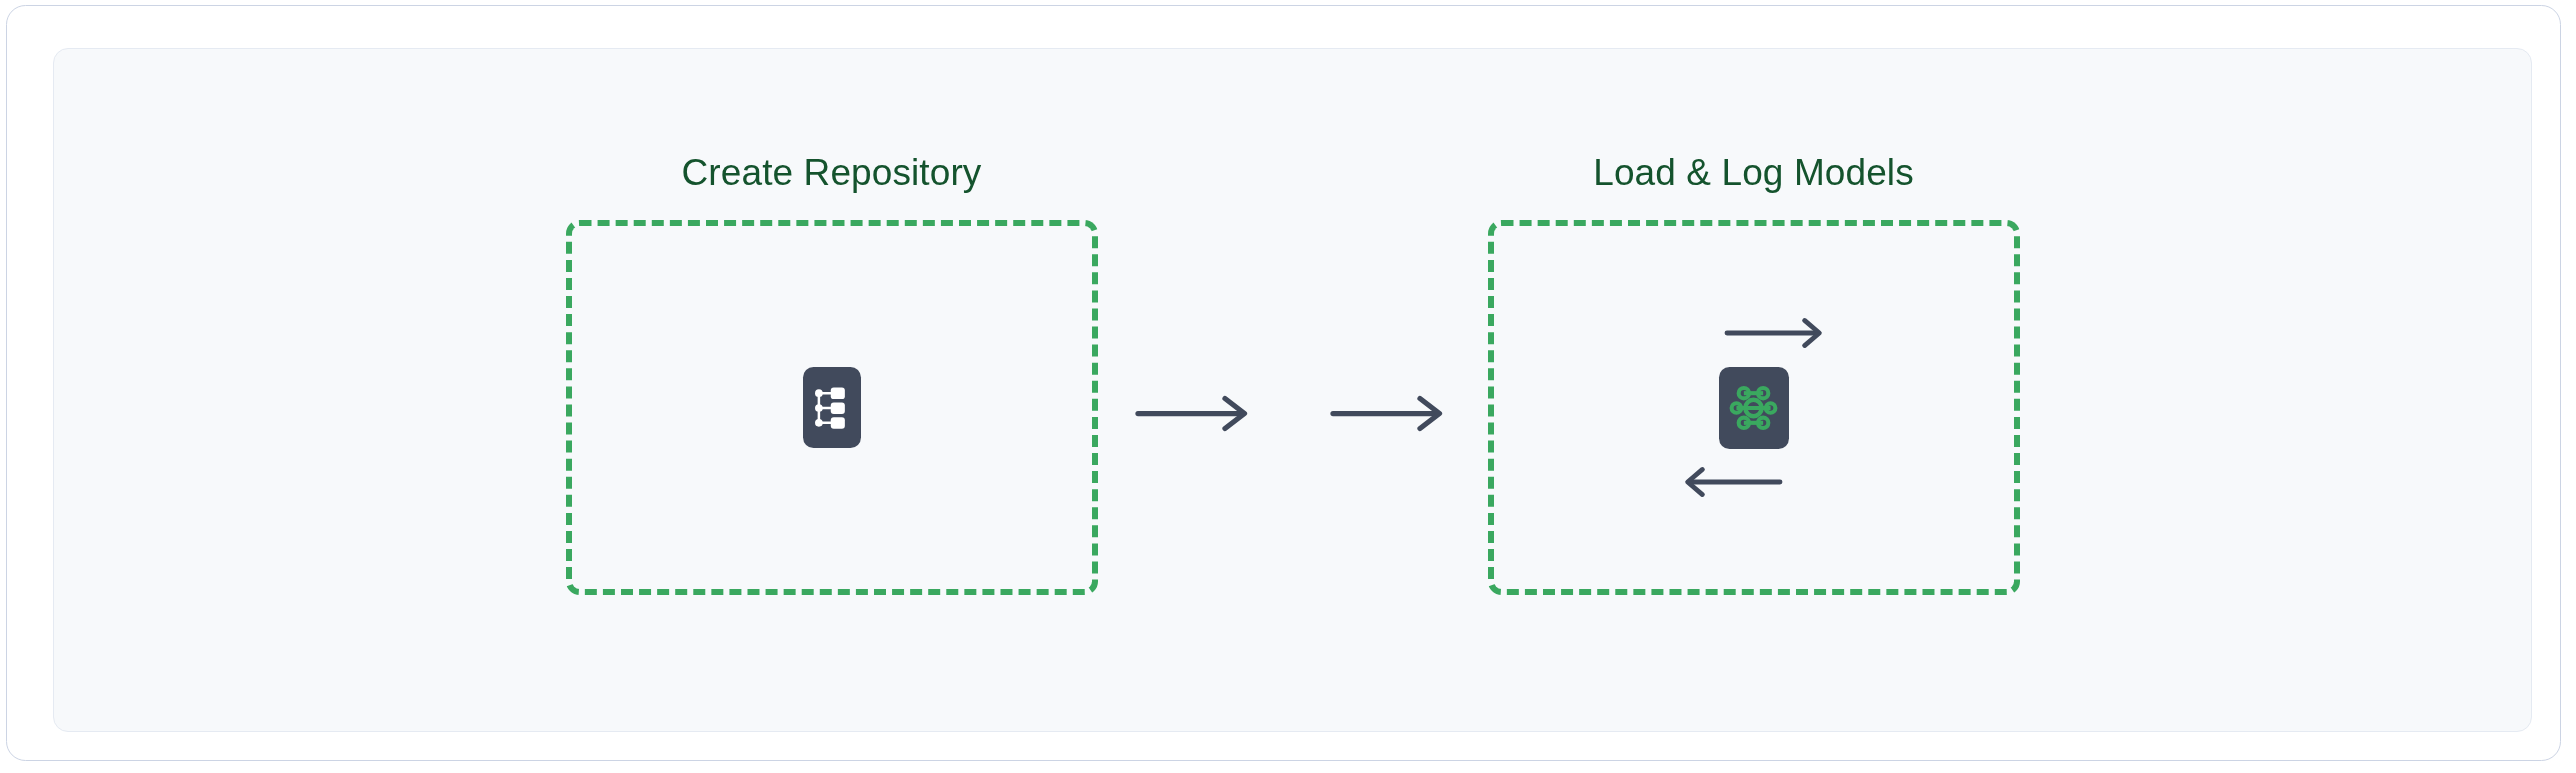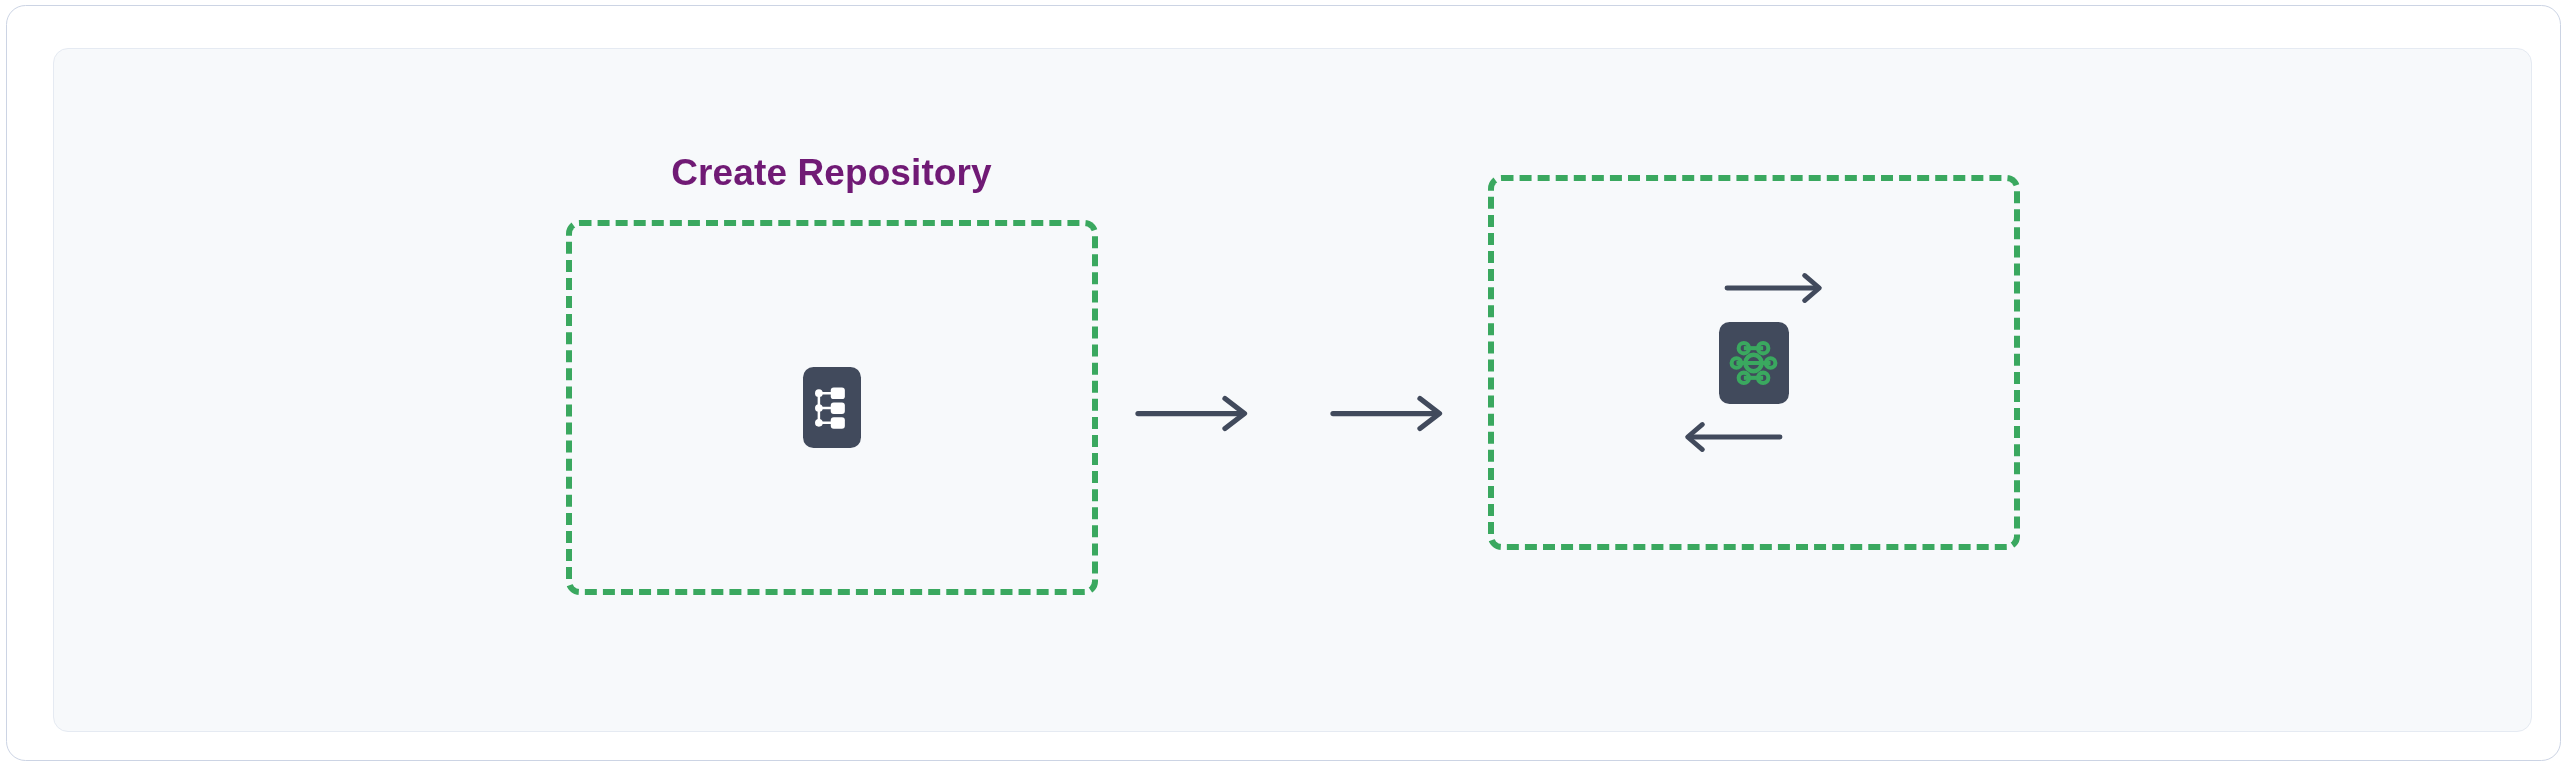--- a/index.html
+++ b/index.html
@@ -56,22 +56,22 @@
     position: relative;
     width: 532px;
     height: 480px;
     display: flex;
     flex-direction: column;
     align-items: center;
   }
 
   .step-title {
     font-size: 37px;
-    font-weight: bold;
-    color: #701a75;
+    font-weight: normal;
+    color: #14532d;
     letter-spacing: 0.1px;
     line-height: 1;
     margin: 0;
     padding: 0;
     height: 45px;
     display: flex;
     align-items: center;
     justify-content: center;
     white-space: nowrap;
   }
@@ -182,20 +182,21 @@
 
 
       <div class="connector">
         <svg width="120" height="45" viewBox="0 0 160 60" xmlns="http://www.w3.org/2000/svg">
           <line x1="4" y1="30" x2="140" y2="30" stroke="#414a5c" stroke-width="7" stroke-linecap="round"></line>
           <polyline points="120,10 146,30 120,50" fill="none" stroke="#414a5c" stroke-width="7" stroke-linecap="round" stroke-linejoin="round"></polyline>
         </svg>
       </div>
 
       <div class="step">
+        <div class="step-title">Load &amp; Log Models</div>
         <div class="dashed-box">
           <div class="model-group">
 
             <svg class="model-arrow-top" width="105" height="34" viewBox="0 0 140 46" xmlns="http://www.w3.org/2000/svg">
               <line x1="3" y1="23" x2="122" y2="23" stroke="#414a5c" stroke-width="6.5" stroke-linecap="round"></line>
               <polyline points="108,6 128,23 108,40" fill="none" stroke="#414a5c" stroke-width="6.5" stroke-linecap="round" stroke-linejoin="round"></polyline>
             </svg>
 
             <div class="tile tile-dark-net">
               <svg width="49" height="46" viewBox="0 0 66 62" xmlns="http://www.w3.org/2000/svg">

